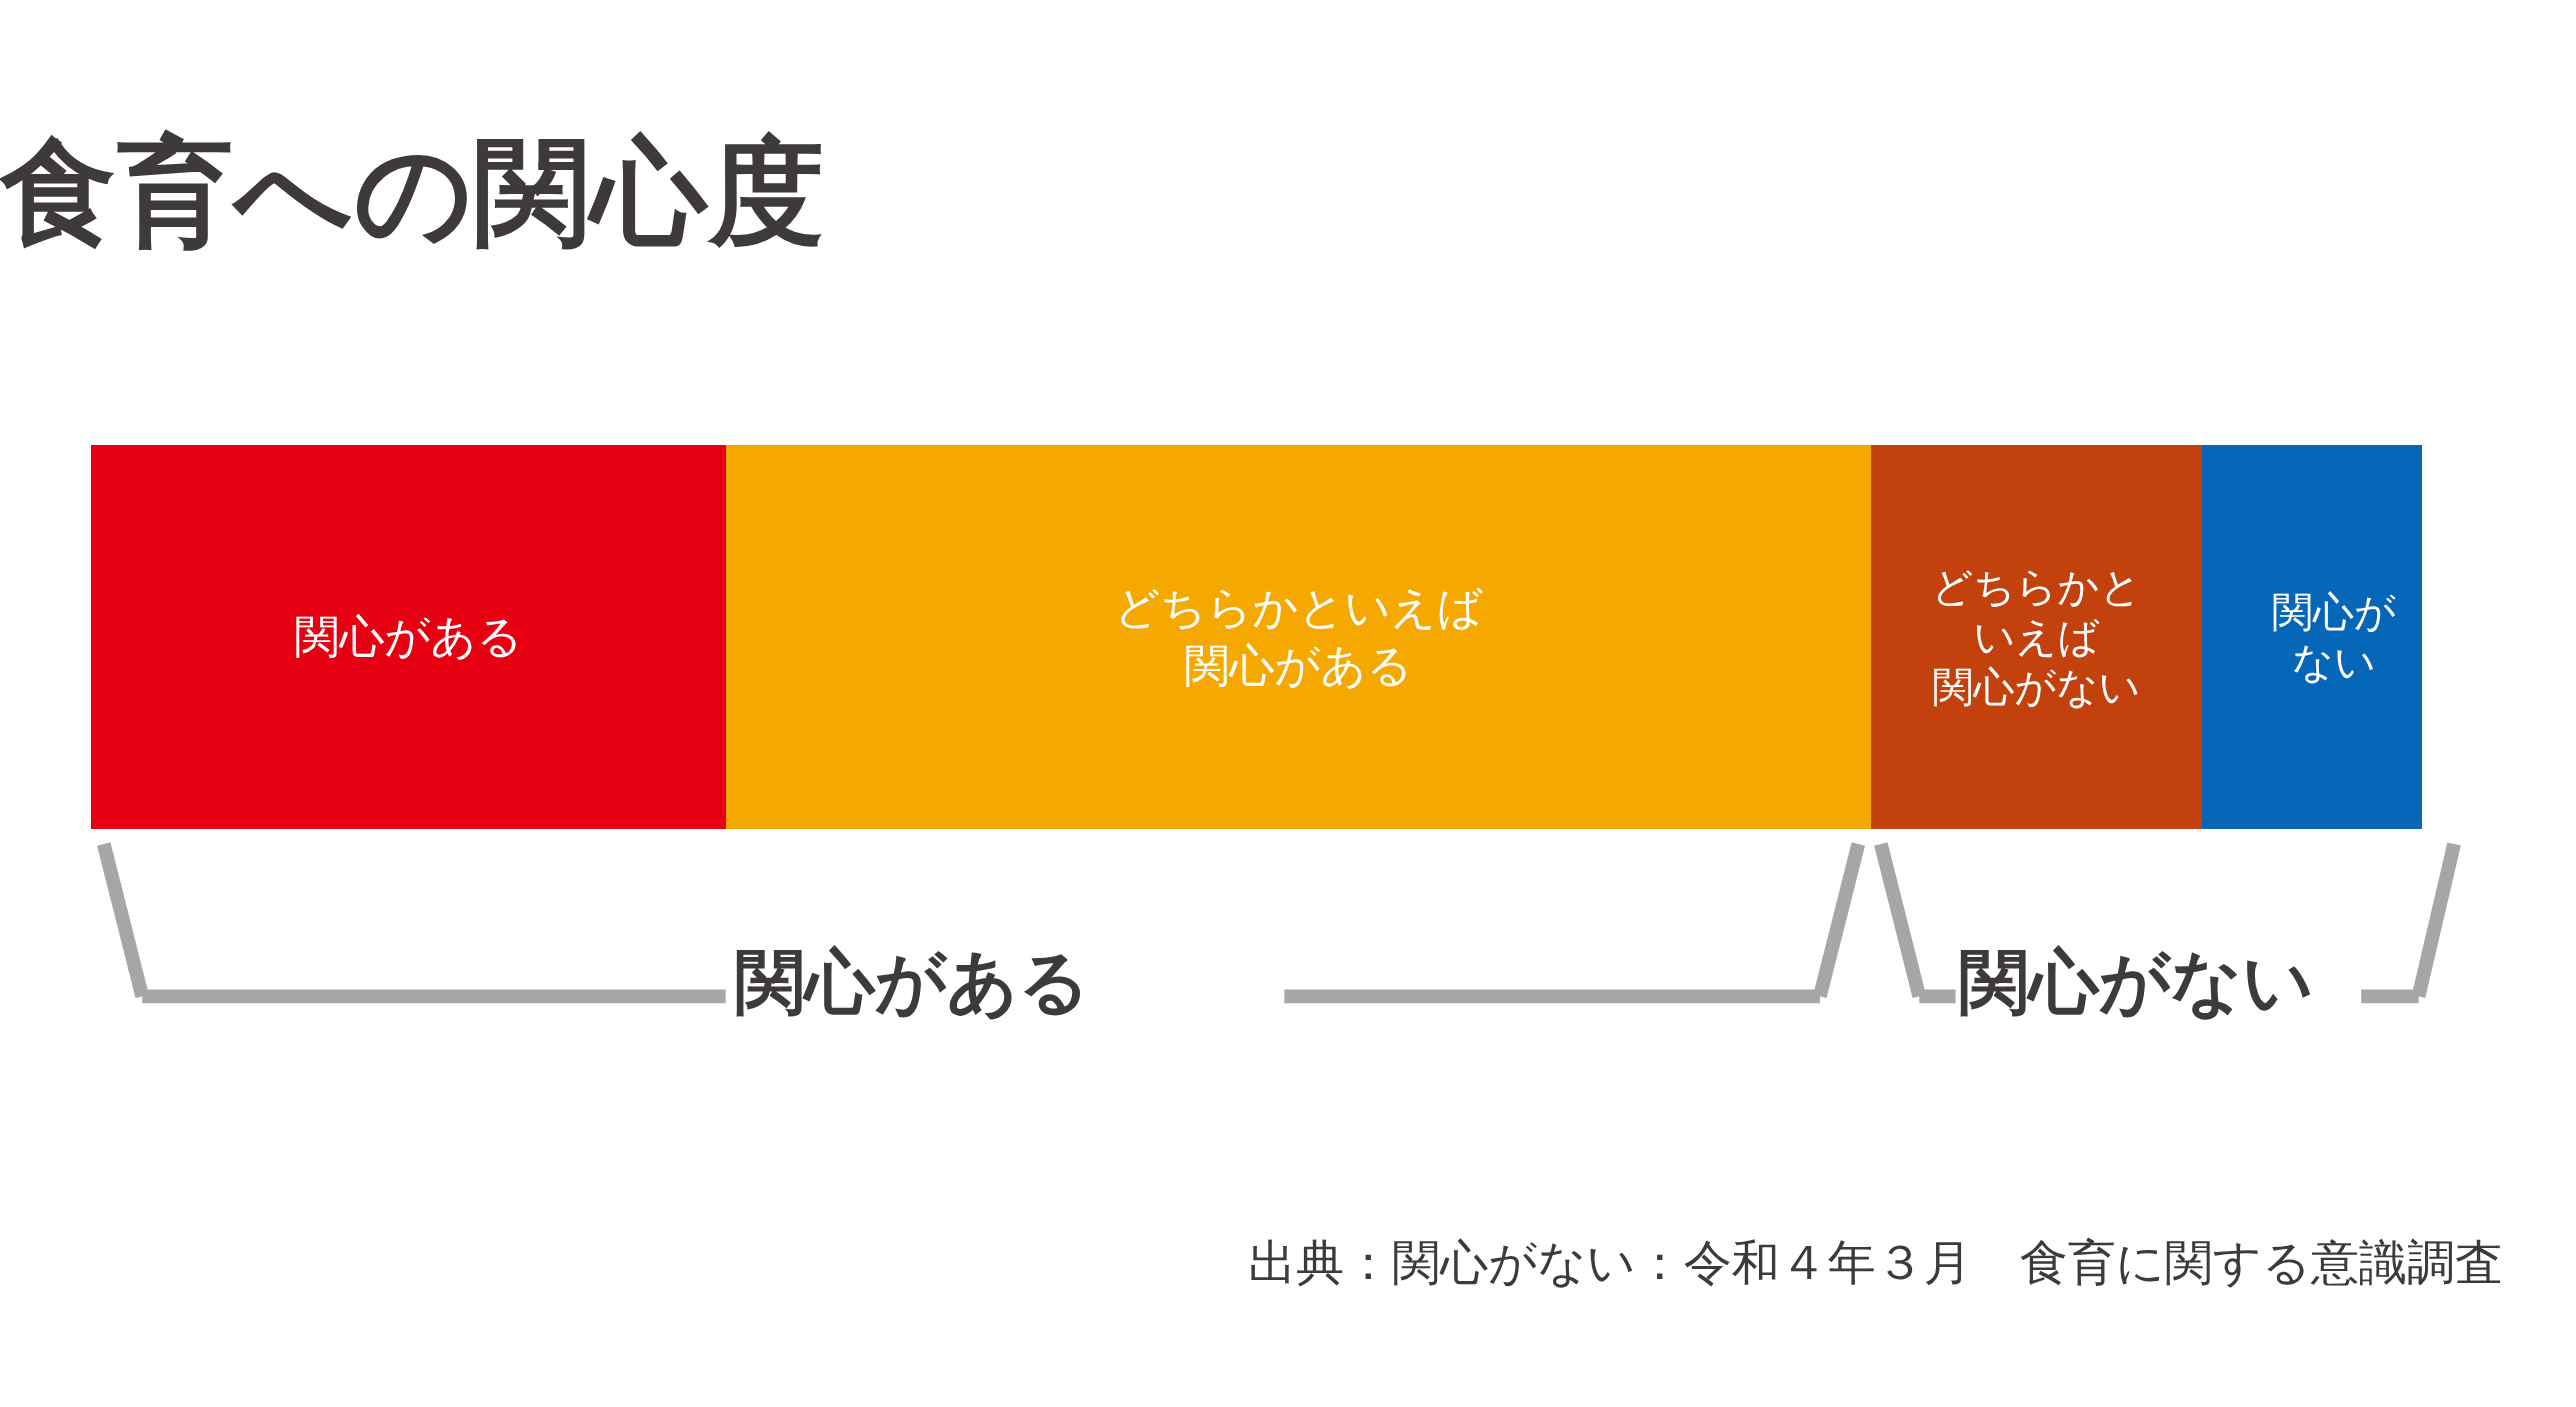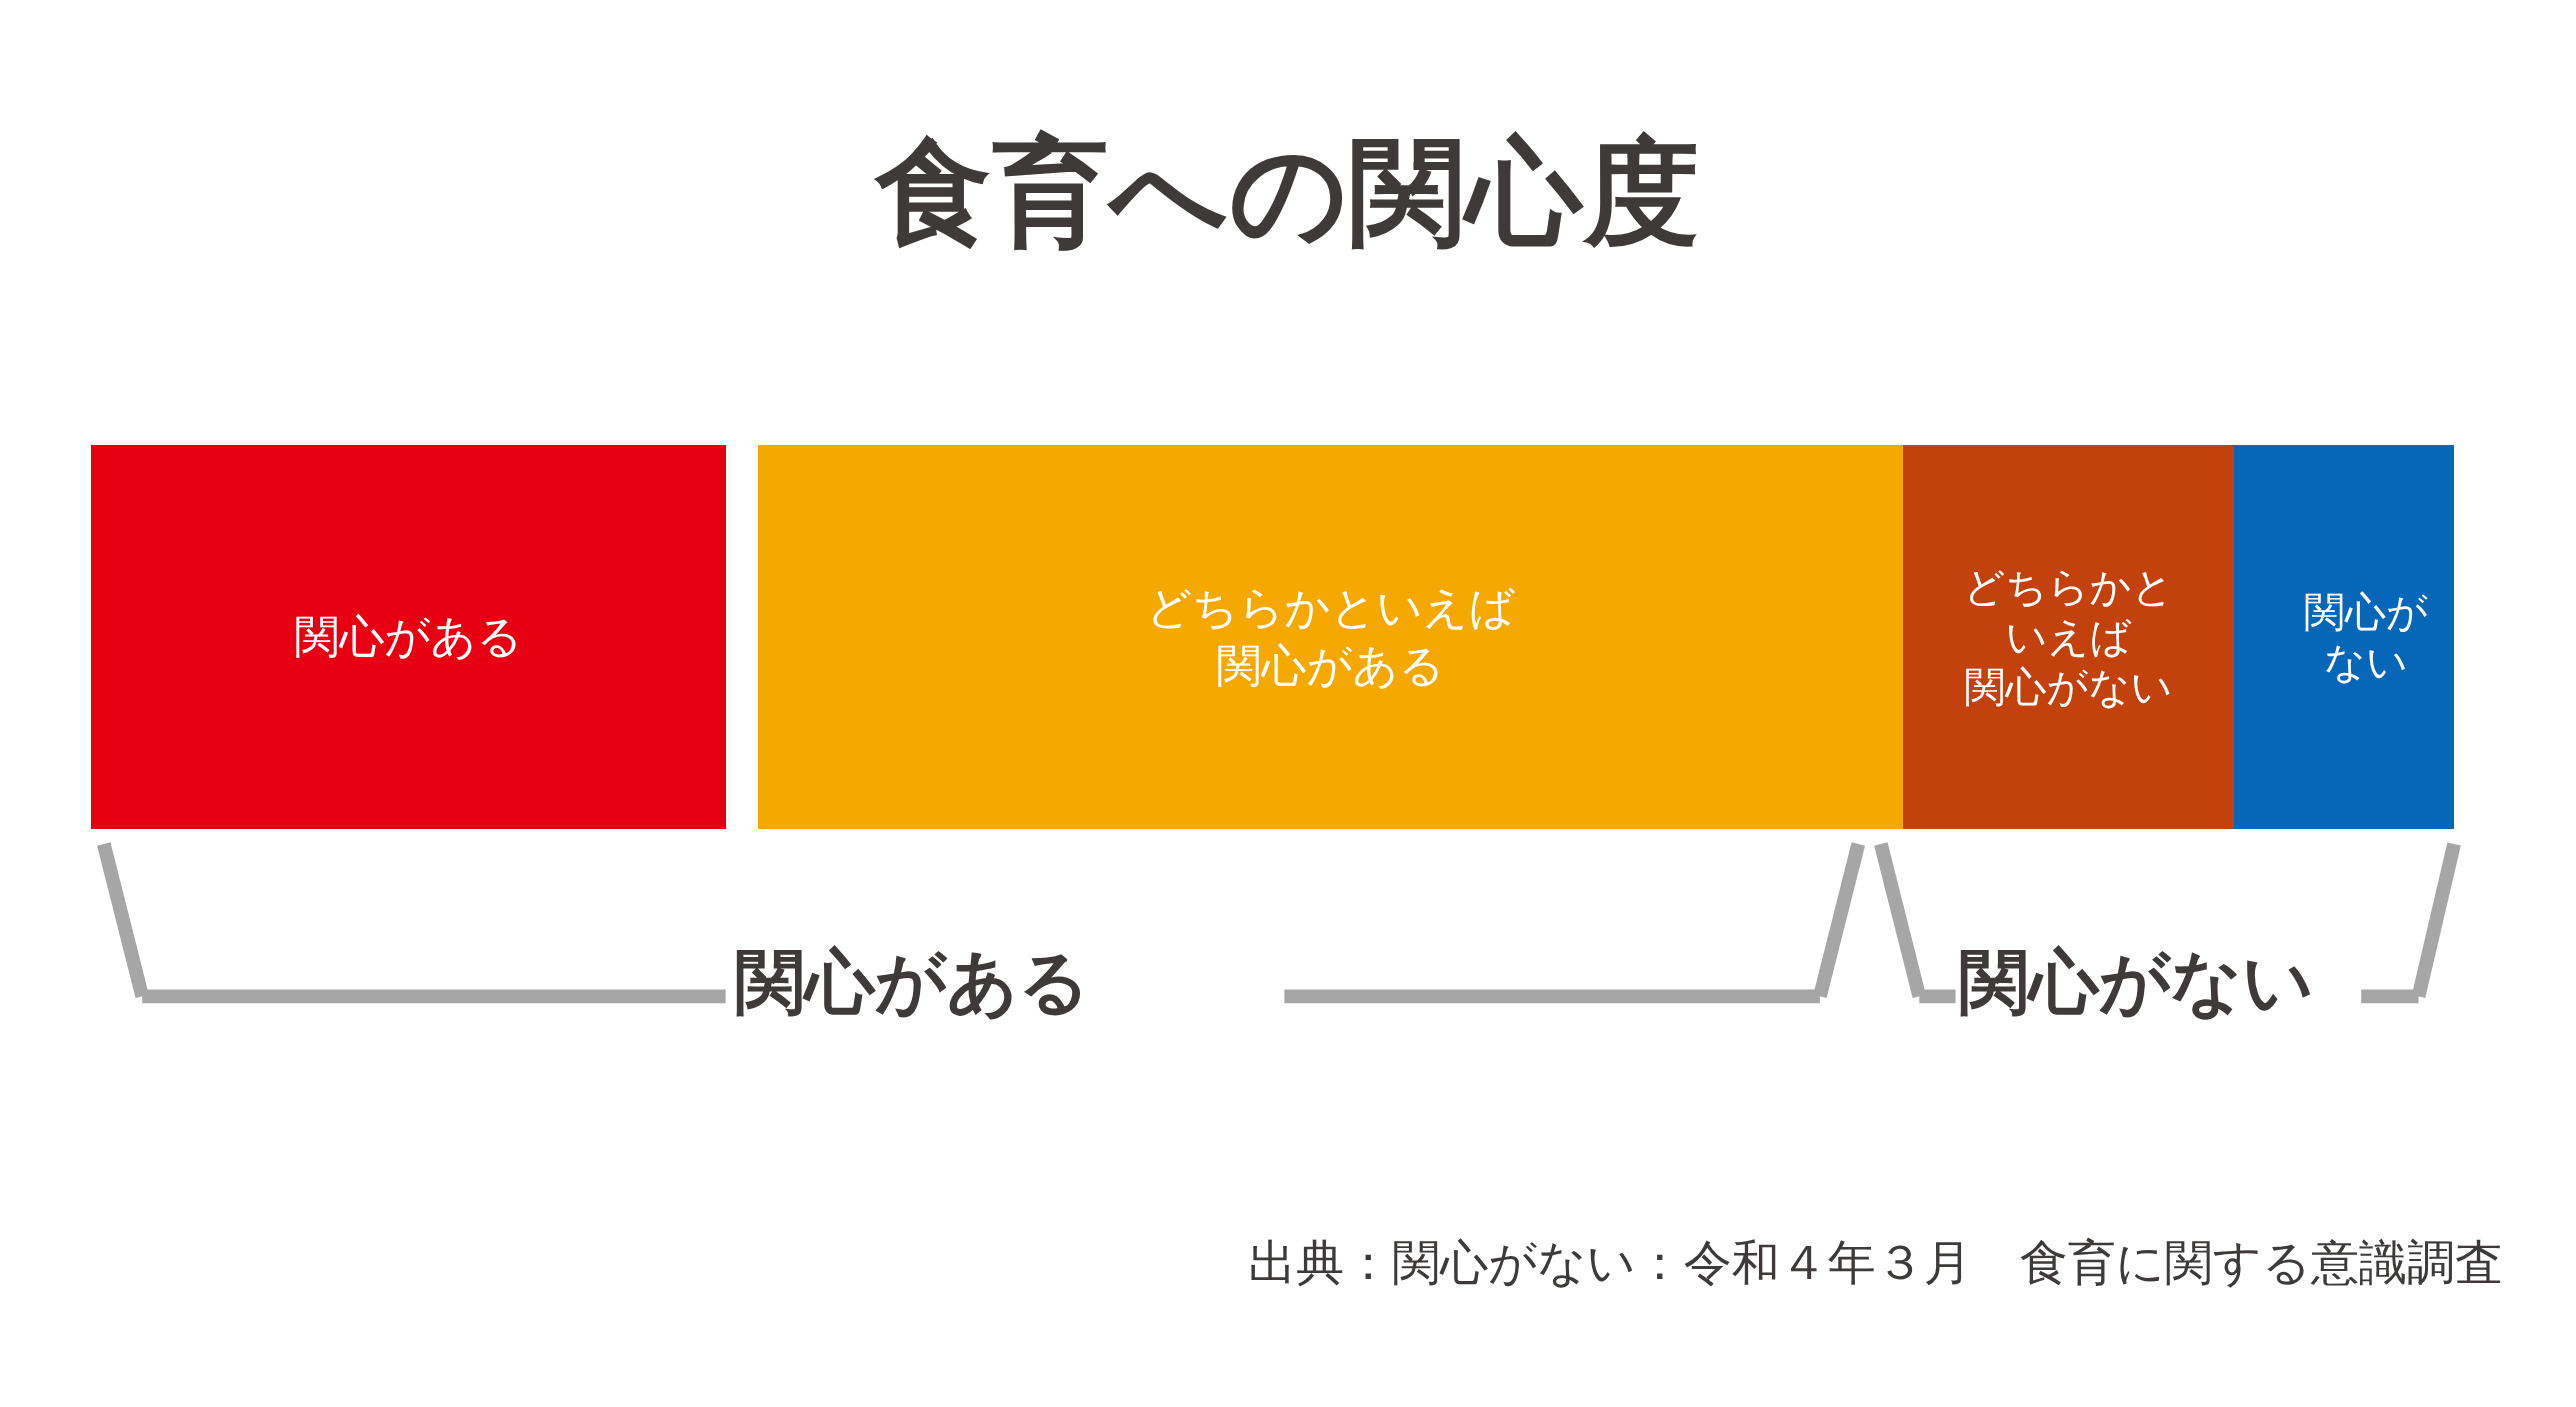--- a/index.html
+++ b/index.html
@@ -16,21 +16,20 @@
     overflow: hidden;
     position: relative;
   }
 
   
   .chart-title {
     position: absolute;
     left: 0;
     top: 134px;
     width: 2576px;
-    text-align: center;
     font-size: 116px;
     line-height: 1.0;
     font-weight: 700;
     letter-spacing: 0.01em;
     color: #3d3a39;
     white-space: nowrap;
   }
 
   
   .bar-wrap {
@@ -100,21 +99,21 @@
 <body>
 
 <div class="chart-title">食育への関心度</div>
 
 <div class="bar-wrap">
 
   <div class="segment seg-0" style="width:635px;background:#e60012;">
     <span class="seg-label">関心がある</span>
   </div>
 
-  <div class="segment seg-1" style="width:1145px;background:#f5a800;margin-left:32px;">
+  <div class="segment seg-1" style="width:1145px;background:#f5a800;">
     <span class="seg-label">どちらかといえば
 関心がある</span>
   </div>
 
   <div class="segment seg-2" style="width:331px;background:#c2410c;justify-content:center;">
     <span class="seg-label">どちらかと
 いえば
 関心がない</span>
   </div>
 

